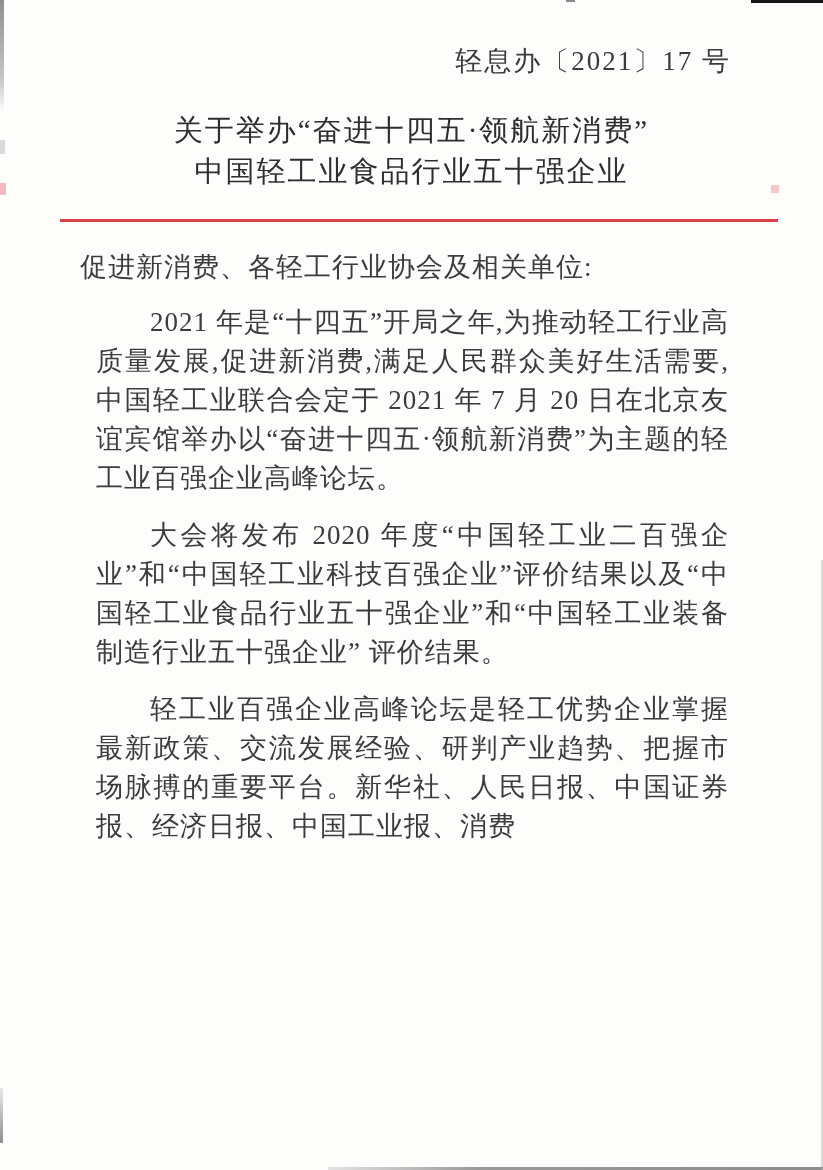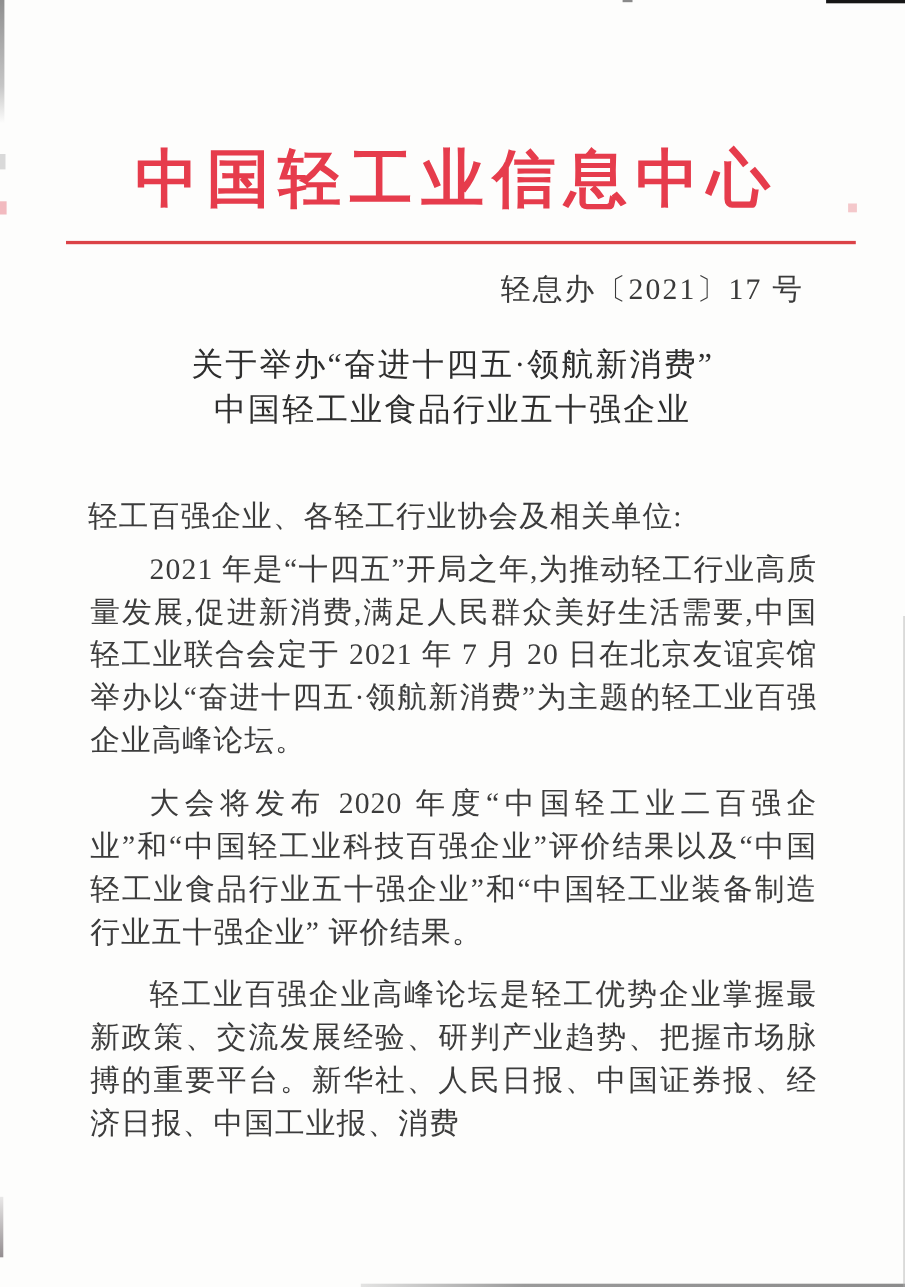--- a/index.html
+++ b/index.html
@@ -61,21 +61,21 @@
 
   .body-text {
     margin: 56px 78px 0 80px;
     font-size: 27px;
     line-height: 39px;
     text-align: justify;
     letter-spacing: 1px;
     color: #3c3c3c;
   }
   .salutation { margin: 0 0 9px 0; }
-  .body-text p { margin: 2px; text-indent: 2em; }
+  .body-text p { margin: 16px; text-indent: 2em; }
   .body-text p + p { margin-top: 18px; }
 
   
   .af { position: absolute; }
   .af-top-right-bar { top: 0; right: 0; width: 72px; height: 3px; background: #161616; }
   .af-top-speck { top: 0; left: 566px; width: 9px; height: 2px; background: #8a8a8a; }
   .af-left-strip { top: 0; left: 0; width: 4px; height: 112px;
     background: linear-gradient(180deg, #8f8f8f, #c6c6c6 70%, rgba(200,200,200,0)); }
   .af-left-dot { left: 0; top: 140px; width: 5px; height: 14px; background: #d9d9d9; }
   .af-left-pink { left: 0; top: 183px; width: 6px; height: 12px; background: rgba(231,120,130,0.5); }
@@ -94,31 +94,30 @@
   <div class="af af-top-right-bar"></div>
   <div class="af af-top-speck"></div>
   <div class="af af-left-strip"></div>
   <div class="af af-left-dot"></div>
   <div class="af af-left-pink"></div>
   <div class="af af-right-pink"></div>
   <div class="af af-left-bottom"></div>
   <div class="af af-bottom-line"></div>
   <div class="af af-right-line"></div>
 
-  <h1 class="letterhead">中国轻工业信息中心</h1>
 
   <div class="red-rule"></div>
 
   <div class="doc-number">轻息办〔2021〕17 号</div>
 
   <h2 class="main-title">
     <span>关于举办“奋进十四五·领航新消费”</span><br>
     <span>中国轻工业食品行业五十强企业</span>
   </h2>
 
   <div class="body-text">
-    <div class="salutation">轻工百强企业、各轻工行业协会及相关单位:</div>
+    <div class="salutation">促进新消费、各轻工行业协会及相关单位:</div>
     <p>2021 年是“十四五”开局之年,为推动轻工行业高质量发展,促进新消费,满足人民群众美好生活需要,中国轻工业联合会定于 2021 年 7 月 20 日在北京友谊宾馆举办以“奋进十四五·领航新消费”为主题的轻工业百强企业高峰论坛。</p>
     <p>大会将发布 2020 年度“中国轻工业二百强企业”和“中国轻工业科技百强企业”评价结果以及“中国轻工业食品行业五十强企业”和“中国轻工业装备制造行业五十强企业” 评价结果。</p>
     <p>轻工业百强企业高峰论坛是轻工优势企业掌握最新政策、交流发展经验、研判产业趋势、把握市场脉搏的重要平台。新华社、人民日报、中国证券报、经济日报、中国工业报、消费</p>
   </div>
 
 </div>
 
 </body></html>

